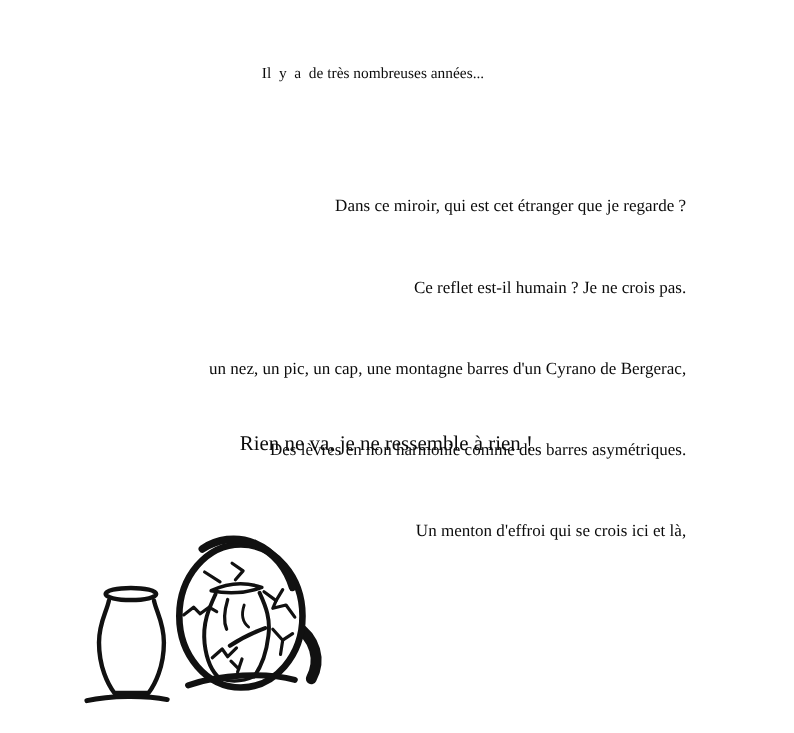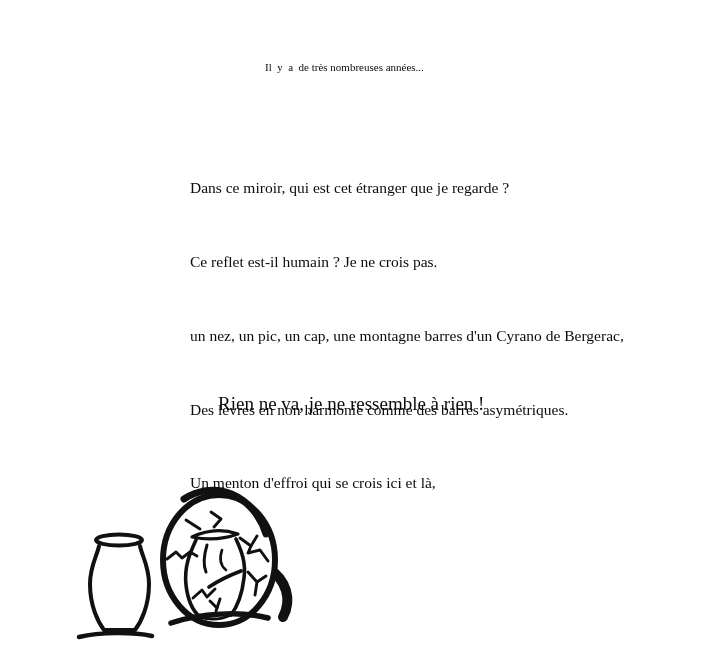--- a/index.html
+++ b/index.html
@@ -13,34 +13,33 @@
     height: 666px;
     background: #ffffff;
     overflow: hidden;
     font-family: "Liberation Serif", "DejaVu Serif", serif;
     color: #0b0b0b;
   }
   .title-line {
     position: absolute;
     top: 55px;
     left: 238px;
-    font-size: 11px;
+    font-size: 14px;
     line-height: 25px;
     white-space: pre;
-    margin-left: 27px;
   }
   .poem-block {
     position: absolute;
     top: 127px;
     left: 190px;
     font-size: 15.5px;
     line-height: 24.6px;
     white-space: pre;
   }
-  .poem-line { height: 24.6px; }
+  .poem-line { height: 24.6px; text-align: right; }
   .closing-line {
     position: absolute;
     top: 391px;
     left: 218px;
     font-size: 19px;
     line-height: 25px;
     white-space: pre;
   }
   .sketch {
     position: absolute;

